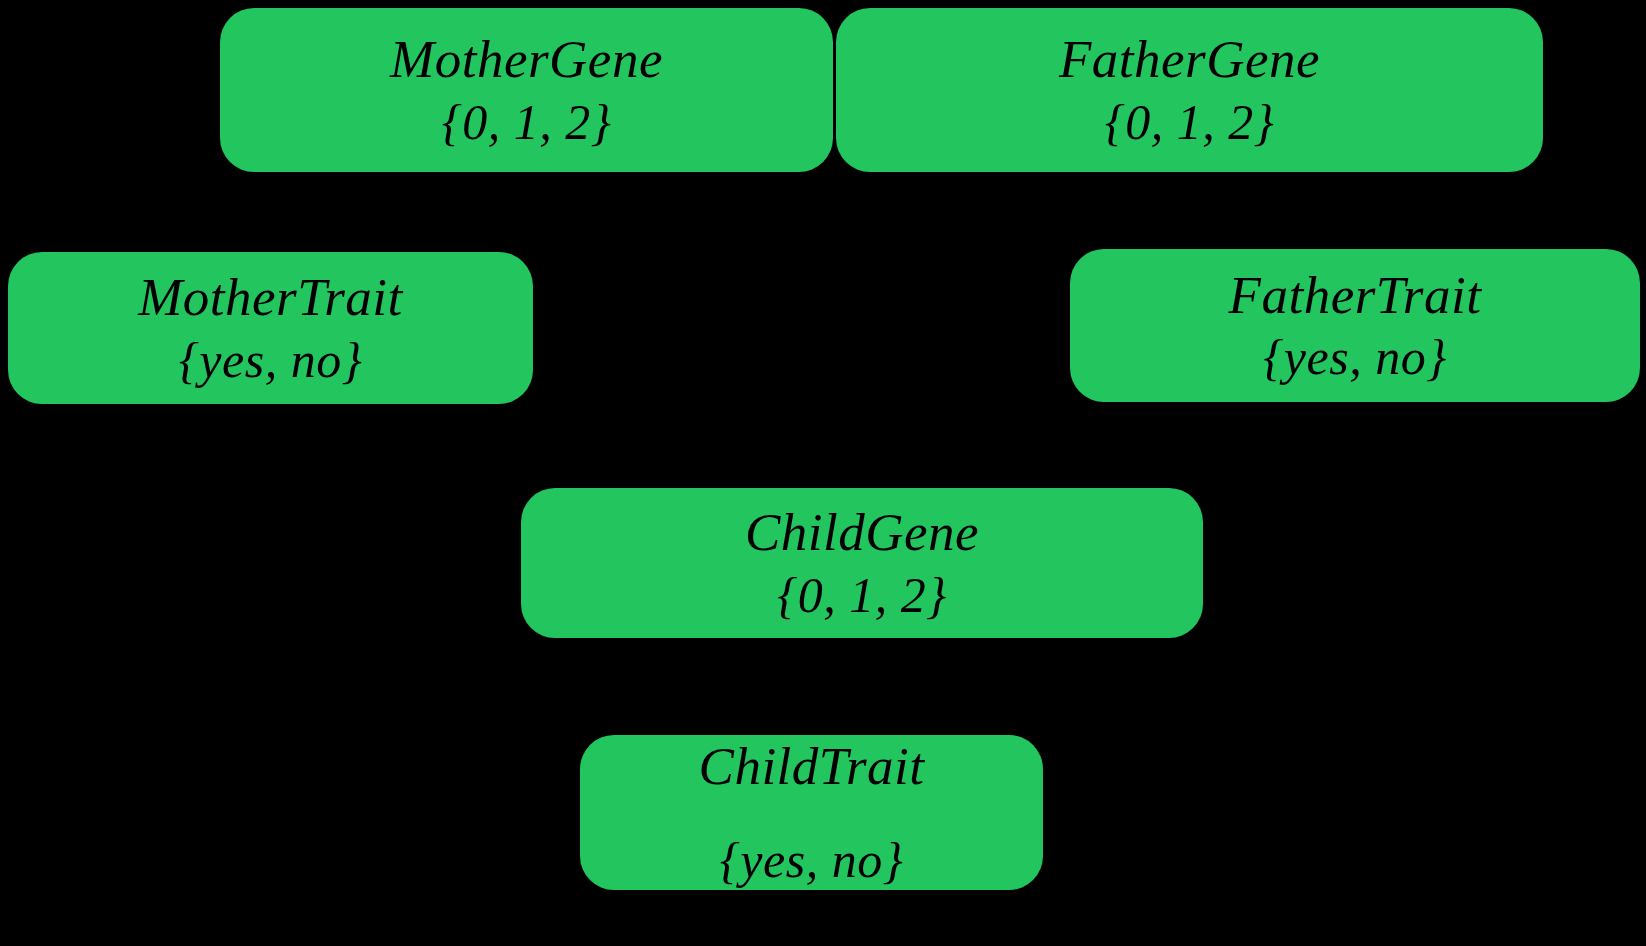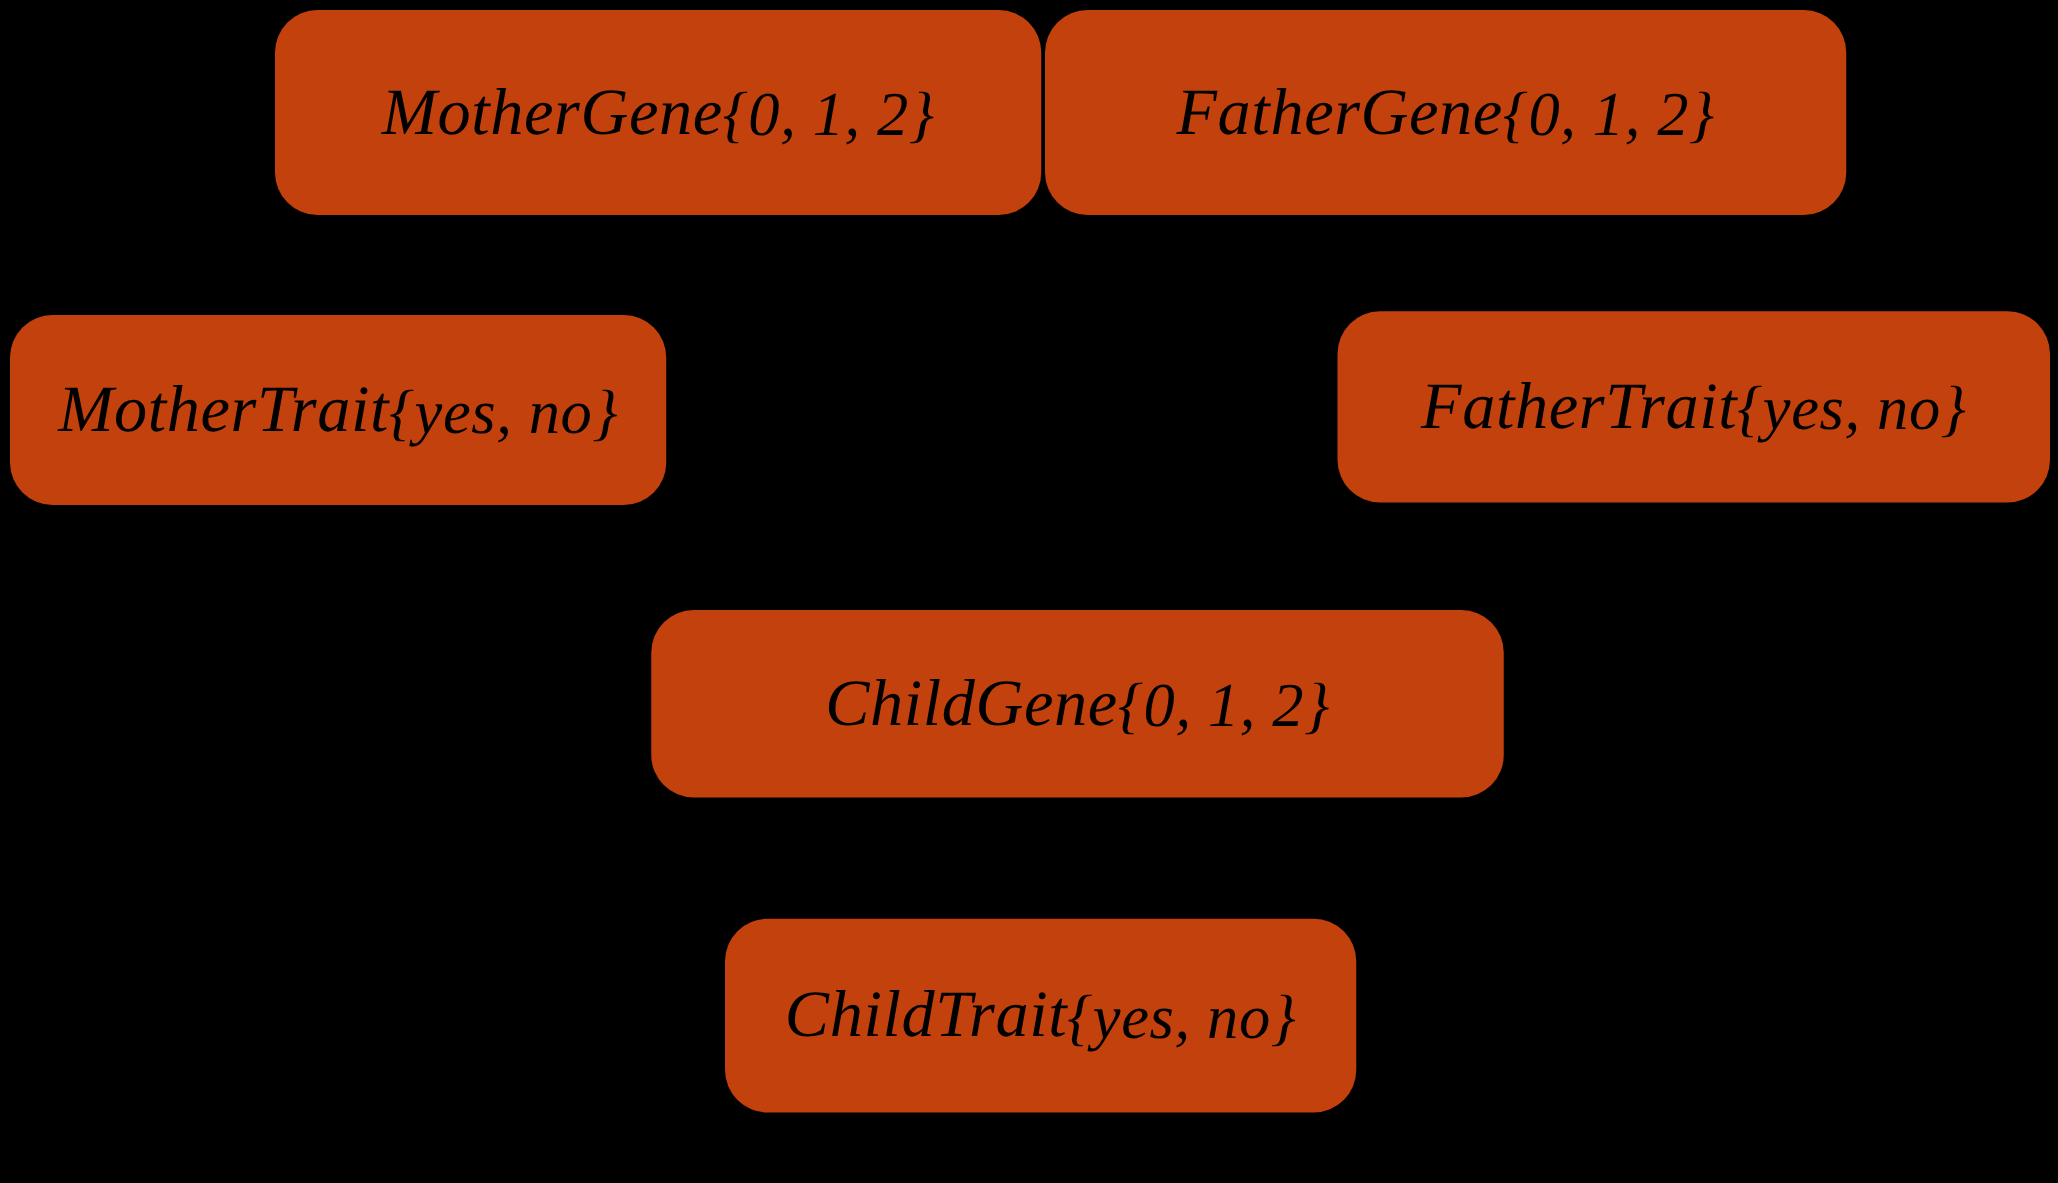--- a/index.html
+++ b/index.html
@@ -15,24 +15,24 @@
     font-family: "Liberation Serif", "DejaVu Serif", serif;
   }
   #diagram {
     position: relative;
     width: 1646px;
     height: 946px;
     background: #000000;
   }
   .node {
     position: absolute;
-    background: #c2410c;
+    background: #22c55e;
     border-radius: 34px;
     display: flex;
-    flex-direction: row;
+    flex-direction: column;
     align-items: center;
     justify-content: center;
     box-sizing: border-box;
     color: #000000;
     text-align: center;
     line-height: 1.18;
     overflow: hidden;
   }
   .node-label {
     font-family: "Liberation Serif", "DejaVu Serif", serif;
@@ -47,25 +47,25 @@
     font-style: italic;
     font-weight: normal;
     font-size: 50px;
     letter-spacing: 0.5px;
     white-space: nowrap;
     margin-top: 2px;
   }
 
   
   #node-mother-gene  { left: 220px;  top: 8px;   width: 613px; height: 164px; }
-  #node-father-gene  { left: 836px;  top: 8px;   width: 641px; height: 164px; }
+  #node-father-gene  { left: 836px;  top: 8px;   width: 707px; height: 164px; }
   #node-mother-trait { left: 8px;    top: 252px; width: 525px; height: 152px; }
   #node-father-trait { left: 1070px; top: 249px; width: 570px; height: 153px; }
   #node-child-gene   { left: 521px;  top: 488px; width: 682px; height: 150px; }
-  #node-child-trait  { left: 580px;  top: 735px; width: 505px; height: 155px; }
+  #node-child-trait  { left: 580px;  top: 735px; width: 463px; height: 155px; justify-content: space-between; }
 </style>
 </head>
 <body>
 
 <div id="diagram">
 
   <div class="node" id="node-mother-gene">
     <div class="node-label">MotherGene</div>
     <div class="node-domain">{0, 1, 2}</div>
   </div>

